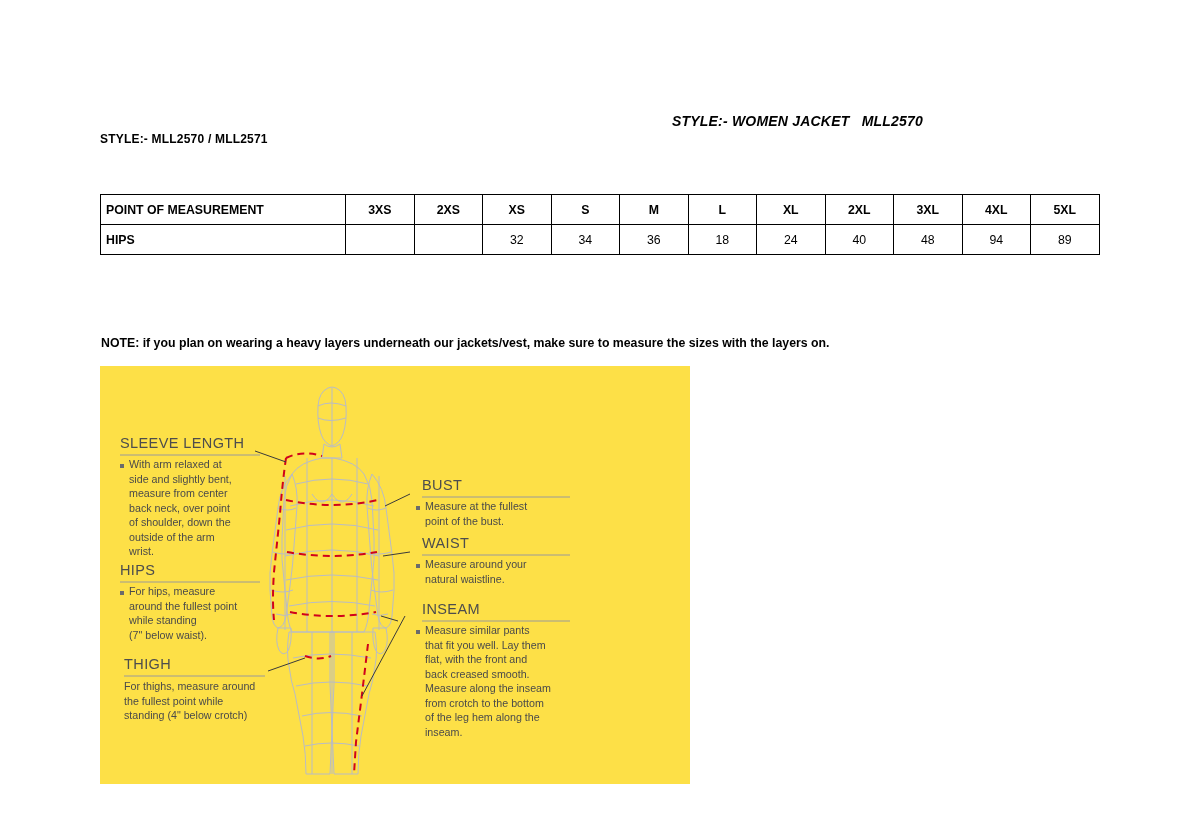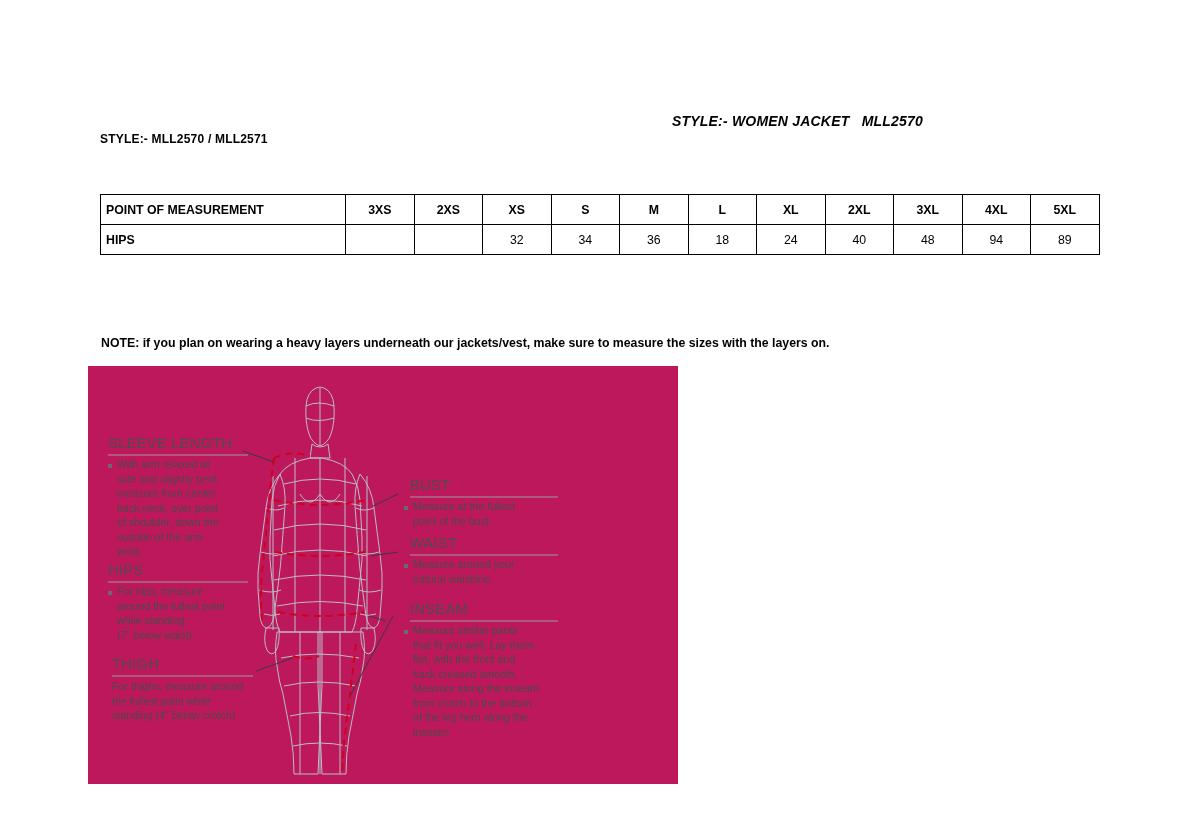--- a/index.html
+++ b/index.html
@@ -77,25 +77,25 @@
     top: 329px;
     font-size: 12.3px;
     font-weight: bold;
     white-space: pre;
     margin-top: 7px;
   }
 
   
   .figure {
     position: absolute;
-    left: 88px;
+    left: 100px;
     top: 366px;
     width: 590px;
     height: 418px;
-    background: #be185d;
+    background: #fde047;
     overflow: hidden;
   }
   .figure svg { display: block; }
 
   .fig-heading {
     font-family: "Liberation Sans", sans-serif;
     font-size: 14.5px;
     fill: #4d4d4d;
     letter-spacing: .4px;
   }

